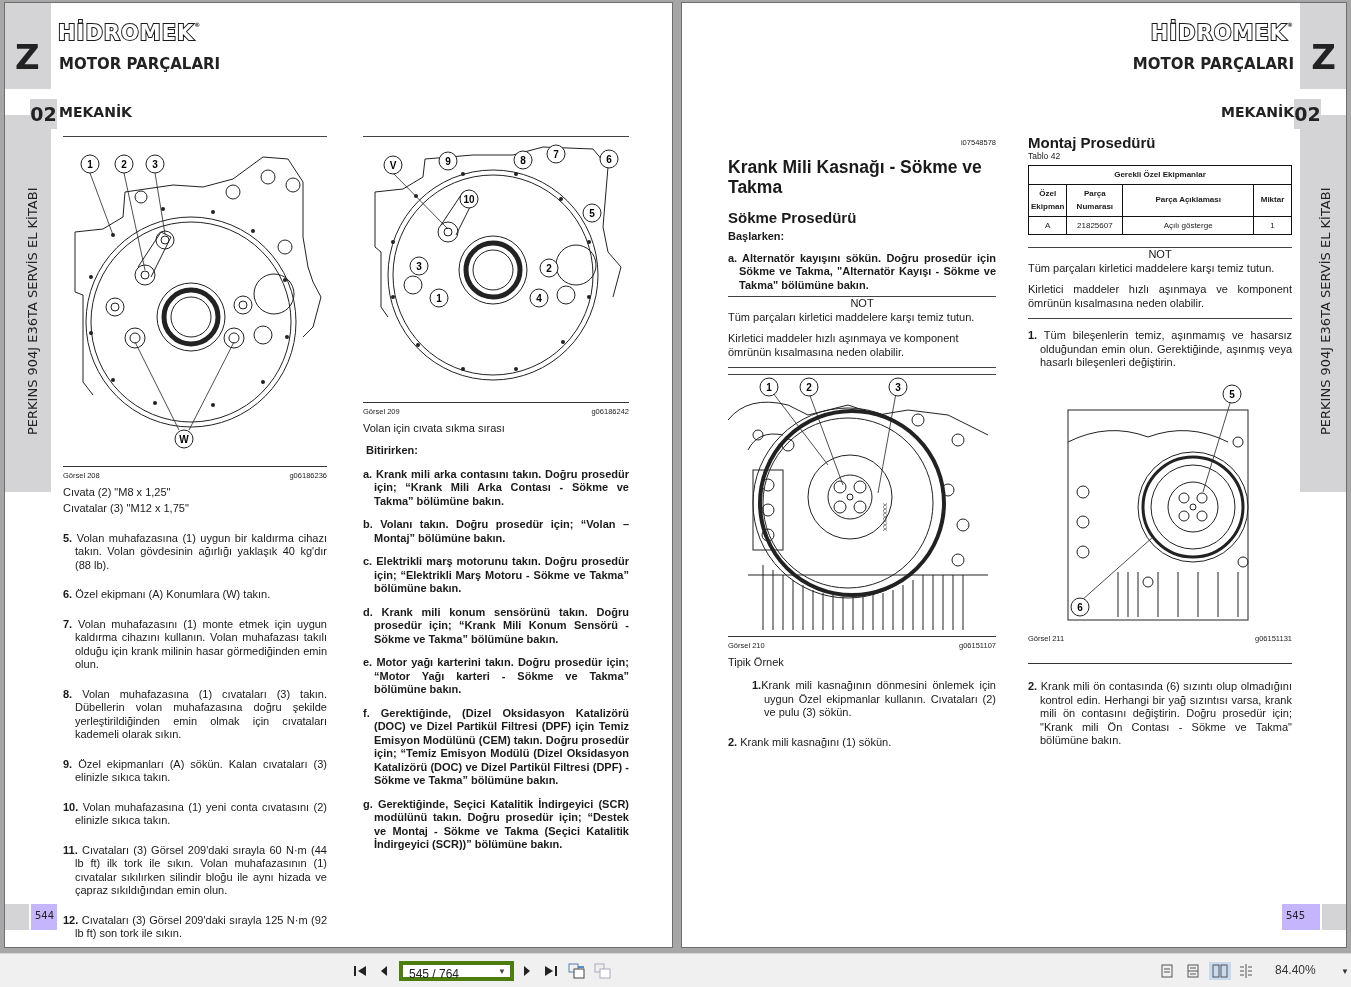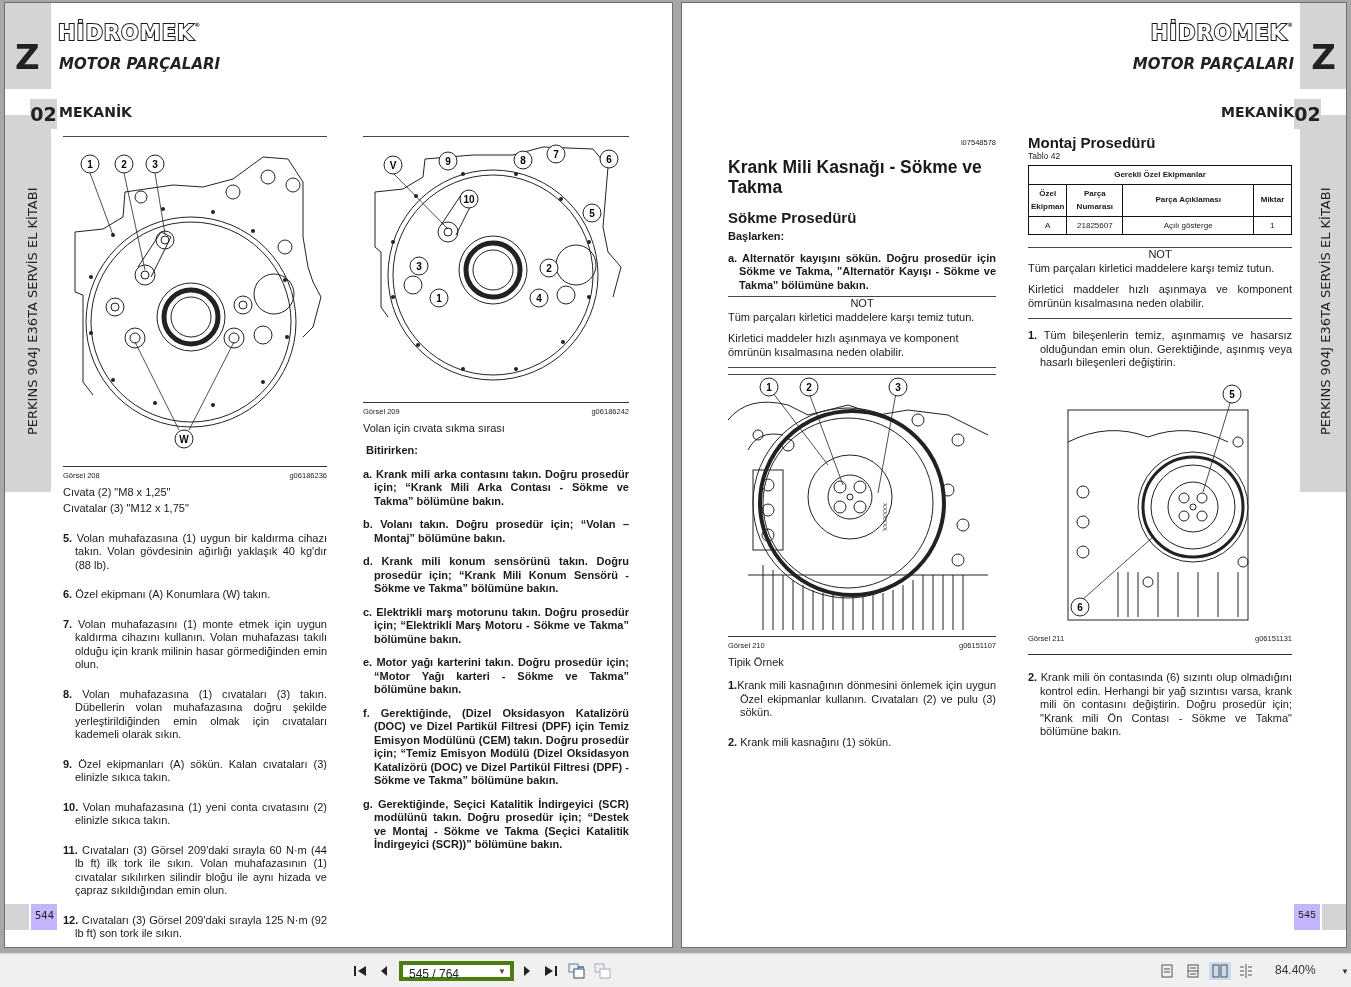--- a/index.html
+++ b/index.html
@@ -9,21 +9,21 @@
   .page.left { left: 4px; width: 669px; }
   .page.right { left: 681px; width: 666px; }
 
   
   .band { position: absolute; background: #d4d4d6; }
   .z-letter { position: absolute; font-family: "DejaVu Sans", sans-serif; font-weight: bold; font-size: 34px; color: #222; }
   .sec-box { position: absolute; background: #d4d4d6; font-family: "DejaVu Sans", sans-serif; font-weight: bold; font-size: 19px; color: #222; text-align: center; }
   .side-text { position: absolute; font-family: "DejaVu Sans", sans-serif; font-size: 13px; color: #222; white-space: nowrap; transform-origin: left top; }
   .logo { position: absolute; font-family: "DejaVu Sans", sans-serif; font-weight: bold; font-size: 21px; letter-spacing: 1px; color: #fff; -webkit-text-stroke: 2px #1a1a1a; paint-order: stroke fill; }
   .logo-r { font-size: 6px; -webkit-text-stroke: 0; color: #333; vertical-align: top; }
-  .chapter { position: absolute; font-family: "DejaVu Sans", sans-serif; font-weight: bold; font-size: 15px; color: #222; font-style: italic; }
+  .chapter { position: absolute; font-family: "DejaVu Sans", sans-serif; font-weight: bold; font-size: 15px; color: #222; }
   .section { position: absolute; font-family: "DejaVu Sans", sans-serif; font-weight: bold; font-size: 14px; color: #222; }
   .page-num { position: absolute; background: #c4b5fd; font-family: "DejaVu Sans", sans-serif; font-size: 10px; color: #222; padding: 6px 4px; }
 
   .col { position: absolute; font-size: 11px; line-height: 13.5px; color: #1a1a1a; }
   .hr { border-top: 1px solid #444; }
   .fig { position: relative; border-bottom: 1px solid #333; }
   .fig svg { display: block; }
   .fig-cap { display: flex; justify-content: space-between; font-size: 7.5px; color: #222; margin-top: 2px; }
   .cap-line { font-size: 11px; margin-top: 3px; }
   .step { text-align: justify; margin-top: 16px; padding-left: 12px; text-indent: -12px; }
@@ -208,22 +208,22 @@
       </div>
       <div class="fig-cap">
         <span>Görsel 209</span>
         <span>g06186242</span>
       </div>
       <div class="cap-line">Volan için cıvata sıkma sırası</div>
       <div style="font-weight:bold;margin-top:9px;padding-left:3px;">Bitirirken:</div>
       <div>
         <div class="bstep"><span>a.</span> <span>Krank mili arka contasını takın. Doğru prosedür için; “Krank Mili Arka Contası - Sökme ve Takma” bölümüne bakın.</span></div>
         <div class="bstep"><span>b.</span> <span>Volanı takın. Doğru prosedür için; “Volan – Montaj” bölümüne bakın.</span></div>
+        <div class="bstep"><span>c.</span> <span>Elektrikli marş motorunu takın. Doğru prosedür için; “Elektrikli Marş Motoru - Sökme ve Takma” bölümüne bakın.</span></div>
         <div class="bstep"><span>d.</span> <span>Krank mili konum sensörünü takın. Doğru prosedür için; “Krank Mili Konum Sensörü - Sökme ve Takma” bölümüne bakın.</span></div>
-        <div class="bstep"><span>c.</span> <span>Elektrikli marş motorunu takın. Doğru prosedür için; “Elektrikli Marş Motoru - Sökme ve Takma” bölümüne bakın.</span></div>
         <div class="bstep"><span>e.</span><span> Motor yağı karterini takın. Doğru prosedür için; “Motor Yağı karteri - Sökme ve Takma” bölümüne bakın.</span></div>
         <div class="bstep"><span>f.</span> <span>Gerektiğinde, (Dizel Oksidasyon Katalizörü (DOC) ve Dizel Partikül Filtresi (DPF) için Temiz Emisyon Modülünü (CEM) takın. Doğru prosedür için; “Temiz Emisyon Modülü (Dizel Oksidasyon Katalizörü (DOC) ve Dizel Partikül Filtresi (DPF) - Sökme ve Takma” bölümüne bakın.</span></div>
         <div class="bstep"><span>g.</span> <span>Gerektiğinde, Seçici Katalitik İndirgeyici (SCR) modülünü takın. Doğru prosedür için; “Destek ve Montaj - Sökme ve Takma (Seçici Katalitik İndirgeyici (SCR))” bölümüne bakın.</span></div>
       </div>
     </div>
 
     <div class="band" style="left:0;top:901px;width:24px;height:26px;"></div>
     <div class="page-num" style="left:26px;top:901px;width:26px;height:26px;">544</div>
   </div>
 
@@ -293,21 +293,21 @@
             <circle cx="170" cy="12" r="9" fill="#fff" stroke="#222"></circle>
               <text x="170" y="16">3</text>
           </g>
         </svg>
       </div>
       <div class="fig-cap">
         <span>Görsel 210</span>
         <span>g06151107</span>
       </div>
       <div class="cap-line">Tipik Örnek</div>
-      <div class="step" style="margin-top:10px;"><b>1.</b><span>Krank mili kasnağının dönmesini önlemek için uygun Özel ekipmanlar kullanın. Cıvataları (2) ve pulu (3) sökün.</span></div>
+      <div class="step" style="margin-top:10px;margin-left:24px;"><b>1.</b><span>Krank mili kasnağının dönmesini önlemek için uygun Özel ekipmanlar kullanın. Cıvataları (2) ve pulu (3) sökün.</span></div>
       <div class="step"><b>2.</b><span> Krank mili kasnağını (1) sökün.</span></div>
     </div>
 
     <div class="col" style="left:346px;top:133px;width:264px;">
       <div class="title-mid">Montaj Prosedürü</div>
       <div style="font-size:8.5px;">Tablo 42</div>
       <table class="eq">
         <tbody>
             <tr>
               <th colspan="4">Gerekli Özel Ekipmanlar</th>
@@ -359,28 +359,28 @@
             <line x1="54" y1="218" x2="125" y2="155"></line>
           </g>
           <g font-family="Liberation Sans, sans-serif" font-size="10" font-weight="bold" text-anchor="middle">
             <circle cx="204" cy="12" r="9" fill="#fff" stroke="#222"></circle>
               <text x="204" y="16">5</text>
             <circle cx="52" cy="225" r="9" fill="#fff" stroke="#222"></circle>
               <text x="52" y="229">6</text>
           </g>
         </svg>
       </div>
-      <div class="fig-cap" style="border-bottom:1px solid #333;padding-bottom:9px;">
+      <div class="fig-cap" style="border-bottom:1px solid #333;padding-bottom:18px;">
         <span>Görsel 211</span>
         <span>g06151131</span>
       </div>
       <div class="step" style=""><b>2.</b> <span>Krank mili ön contasında (6) sızıntı olup olmadığını kontrol edin. Herhangi bir yağ sızıntısı varsa, krank mili ön contasını değiştirin. Doğru prosedür için; "Krank mili Ön Contası - Sökme ve Takma" bölümüne bakın.</span></div>
     </div>
 
-    <div class="page-num" style="right:26px;top:901px;width:26px;height:26px;font-family:Liberation Mono, monospace;">545</div>
+    <div class="page-num" style="right:26px;top:901px;width:38px;height:26px;">545</div>
     <div class="band" style="right:0;top:901px;width:24px;height:26px;"></div>
   </div>
 </div>
 
 <div class="toolbar">
   <div class="tb-btn" style="left:351px;">
     <svg width="14" height="12">
         <rect x="1" y="1" width="2" height="10" fill="#222"></rect>
         <path d="M13 1 L5 6 L13 11 Z" fill="#222"></path>
       </svg>

